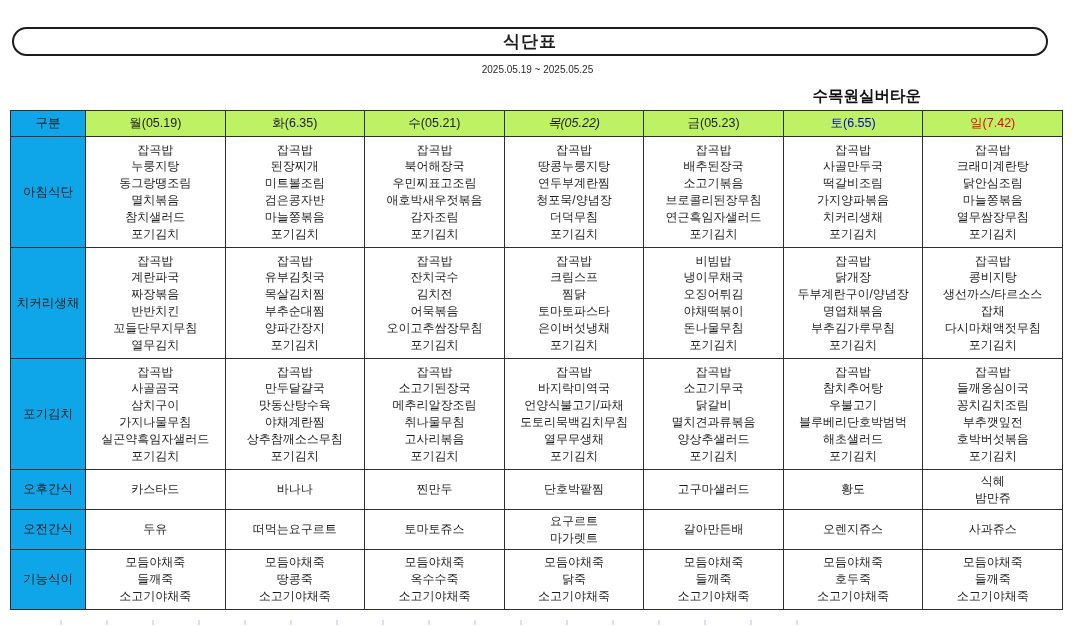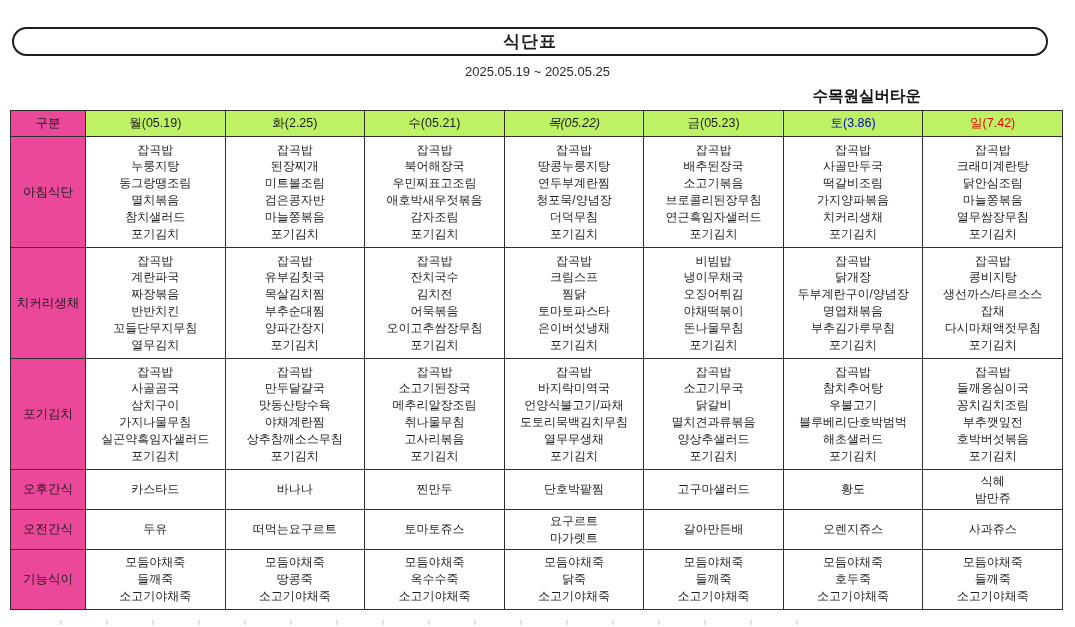--- a/index.html
+++ b/index.html
@@ -16,21 +16,21 @@
     position: absolute; left: 12px; top: 27px;
     width: 1036px; height: 29px;
     border: 2px solid #1c1c1c;
     border-radius: 16px;
     display: flex; align-items: center; justify-content: center;
   }
   .title-text { font-size: 17px; font-weight: bold; letter-spacing: 1px; }
 
   .date-range {
     position: absolute; left: 0; top: 64px; width: 1075px;
-    text-align: center; font-size: 13px; color: #2a2a2a;
+    text-align: center; font-size: 10px; color: #2a2a2a;
   }
 
   .facility {
     position: absolute; right: 16px; top: 86px;
     font-size: 15.5px; font-weight: bold; color: #111;
   }
 
   table.meal-table {
     position: absolute; left: 10px; top: 110px;
     width: 1053px;
@@ -44,21 +44,21 @@
     text-align: center; vertical-align: middle;
     padding: 1px 2px;
   }
   table.meal-table thead th {
     background: #bef264;
     height: 26px;
     font-weight: normal;
     font-size: 12.5px;
   }
   table.meal-table th.rowlabel {
-    background: #ec4899;
+    background: #0ea5e9;
     font-weight: normal;
     font-size: 12.5px;
   }
   table.meal-table td {
     white-space: pre-line;
     line-height: 1.4;
     background: #ffffff;
   }
   tr.row-meal td, tr.row-meal th { height: 111px; }
   tr.row-snack td, tr.row-snack th { height: 40px; }
@@ -96,25 +96,25 @@
         <col>
         <col>
         <col>
         <col>
         <col>
     </colgroup>
     <thead>
       <tr>
         <th class="rowlabel">구분</th>
       <th style="color: rgb(28, 28, 28);">월(05.19)</th>
-          <th style="color: rgb(28, 28, 28);">화(2.25)</th>
+          <th style="color: rgb(28, 28, 28);">화(6.35)</th>
           <th style="color: rgb(28, 28, 28);">수(05.21)</th>
           <th style="color: rgb(28, 28, 28); font-style: italic;">목(05.22)</th>
           <th style="color: rgb(28, 28, 28);">금(05.23)</th>
-          <th style="color: rgb(0, 0, 204);">토(3.86)</th>
+          <th style="color: rgb(0, 0, 204);">토(6.55)</th>
           <th style="color: rgb(230, 0, 0);">일(7.42)</th>
         </tr>
     </thead>
     <tbody>
         <tr class="row-meal">
           <th class="rowlabel">아침식단</th>
           <td>잡곡밥
 누룽지탕
 동그랑땡조림
 멸치볶음

